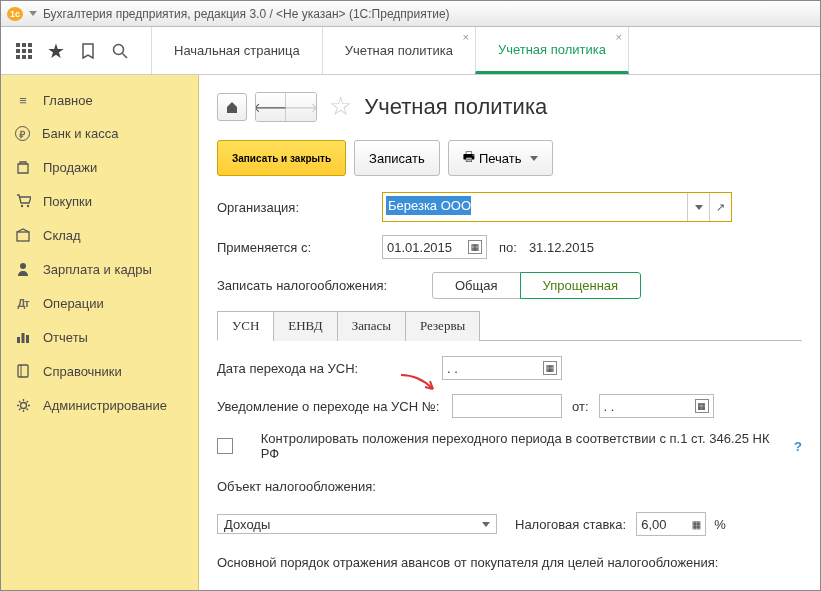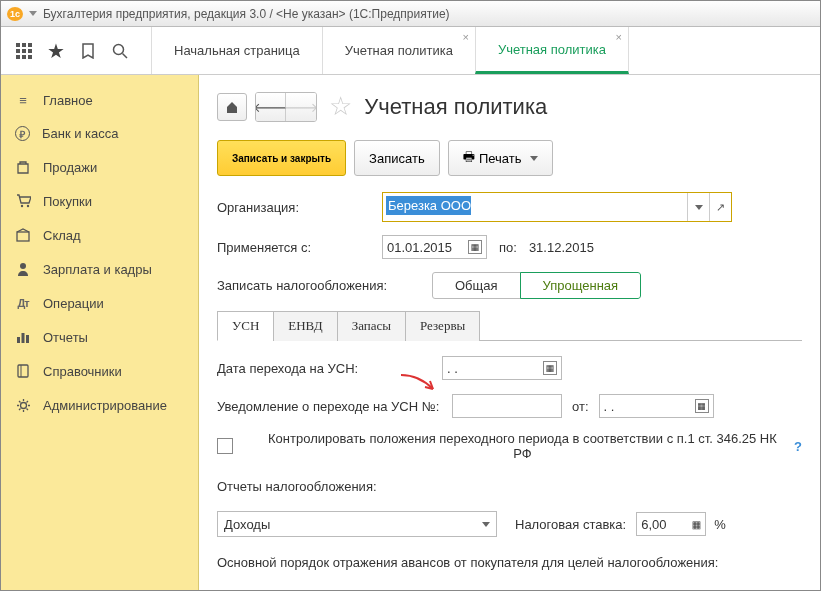--- a/index.html
+++ b/index.html
@@ -40,21 +40,21 @@
   .cal-ico { width:14px;height:14px; border:1px solid #888; font-size:9px; display:flex; align-items:center; justify-content:center;}
   .tax-seg { display:flex; border-radius:3px; overflow:hidden;padding-left:20px;}
   .tax-seg .opt { padding:5px 22px; border:1px solid #bbb; cursor:pointer;}
   .tax-seg .opt.on { color:#4d7c0f; border-color:#1a9e5c;}
   .tabs2 { display:flex; border-bottom:1px solid #bbb; margin-bottom:14px; position:relative;}
   .itab { padding:6px 14px; border:1px solid #bbb; border-bottom:none; background:#f3f3f3; margin-right:-1px; cursor:pointer; font-size:13px; margin-bottom:-1px;font-family:Liberation Serif, serif;}
   .itab.active { background:#fff; border-bottom:1px solid #fff;}
   .arrow-red { position:absolute; left:200px; top:298px; width:40px; height:20px; pointer-events:none;}
   .inp-sm { border:1px solid #bbb; height:24px; display:inline-flex; align-items:center; padding:0 4px;}
   .chk { width:16px; height:16px; border:1px solid #888; display:inline-block; vertical-align:middle;}
-  .sel-wide { border:1px solid #bbb; height:26px; display:flex; align-items:center; padding:0 6px; justify-content:space-between;}
+  .sel-wide { border:1px solid #bbb; height:20px; display:flex; align-items:center; padding:0 6px; justify-content:space-between;}
   .drop-tri { width:0;height:0;border-left:4px solid transparent;border-right:4px solid transparent;border-top:5px solid #666;}
   .q { color:#3b8ed8; cursor:pointer; font-weight:bold;}
 </style>
 </head>
 <body>
 
 <div class="titlebar">
   <span class="ico">1c</span>
   <span class="drop"></span>
   <span>Бухгалтерия предприятия, редакция 3.0 / &lt;Не указан&gt;  (1С:Предприятие)</span>
@@ -264,26 +264,26 @@
       <div class="inp-sm" style="width:110px;">&nbsp;</div>
       <span style="margin:0 10px;">от:</span>
       <div class="inp-sm" style="width:115px;justify-content:space-between;display:flex;">
         <span>  .  .    </span>
         <span class="cal-ico">▦</span>
       </div>
     </div>
 
     <div class="form-row">
       <span class="chk"></span>
-      <span style="margin-left:28px;text-align:center;">Контролировать положения переходного периода в соответствии с п.1 ст. 346.25 НК РФ</span>
+      <span style="margin-left:28px;">Контролировать положения переходного периода в соответствии с п.1 ст. 346.25 НК РФ</span>
       <span class="q" style="margin-left:10px;">?</span>
     </div>
 
     <div class="form-row" style="margin-top:6px;">
-      <span>Отчеты налогообложения:</span>
+      <span>Объект налогообложения:</span>
     </div>
     <div class="form-row">
       <div class="sel-wide" style="width:280px;">
         <span>Доходы</span>
         <span class="drop-tri"></span>
       </div>
       <span style="margin:0 10px 0 18px;text-align:center;">Налоговая ставка:</span>
       <div class="inp-sm" style="width:70px;display:flex;justify-content:space-between;">
         <span>6,00</span>
         <span style="font-size:10px;">▦</span>

